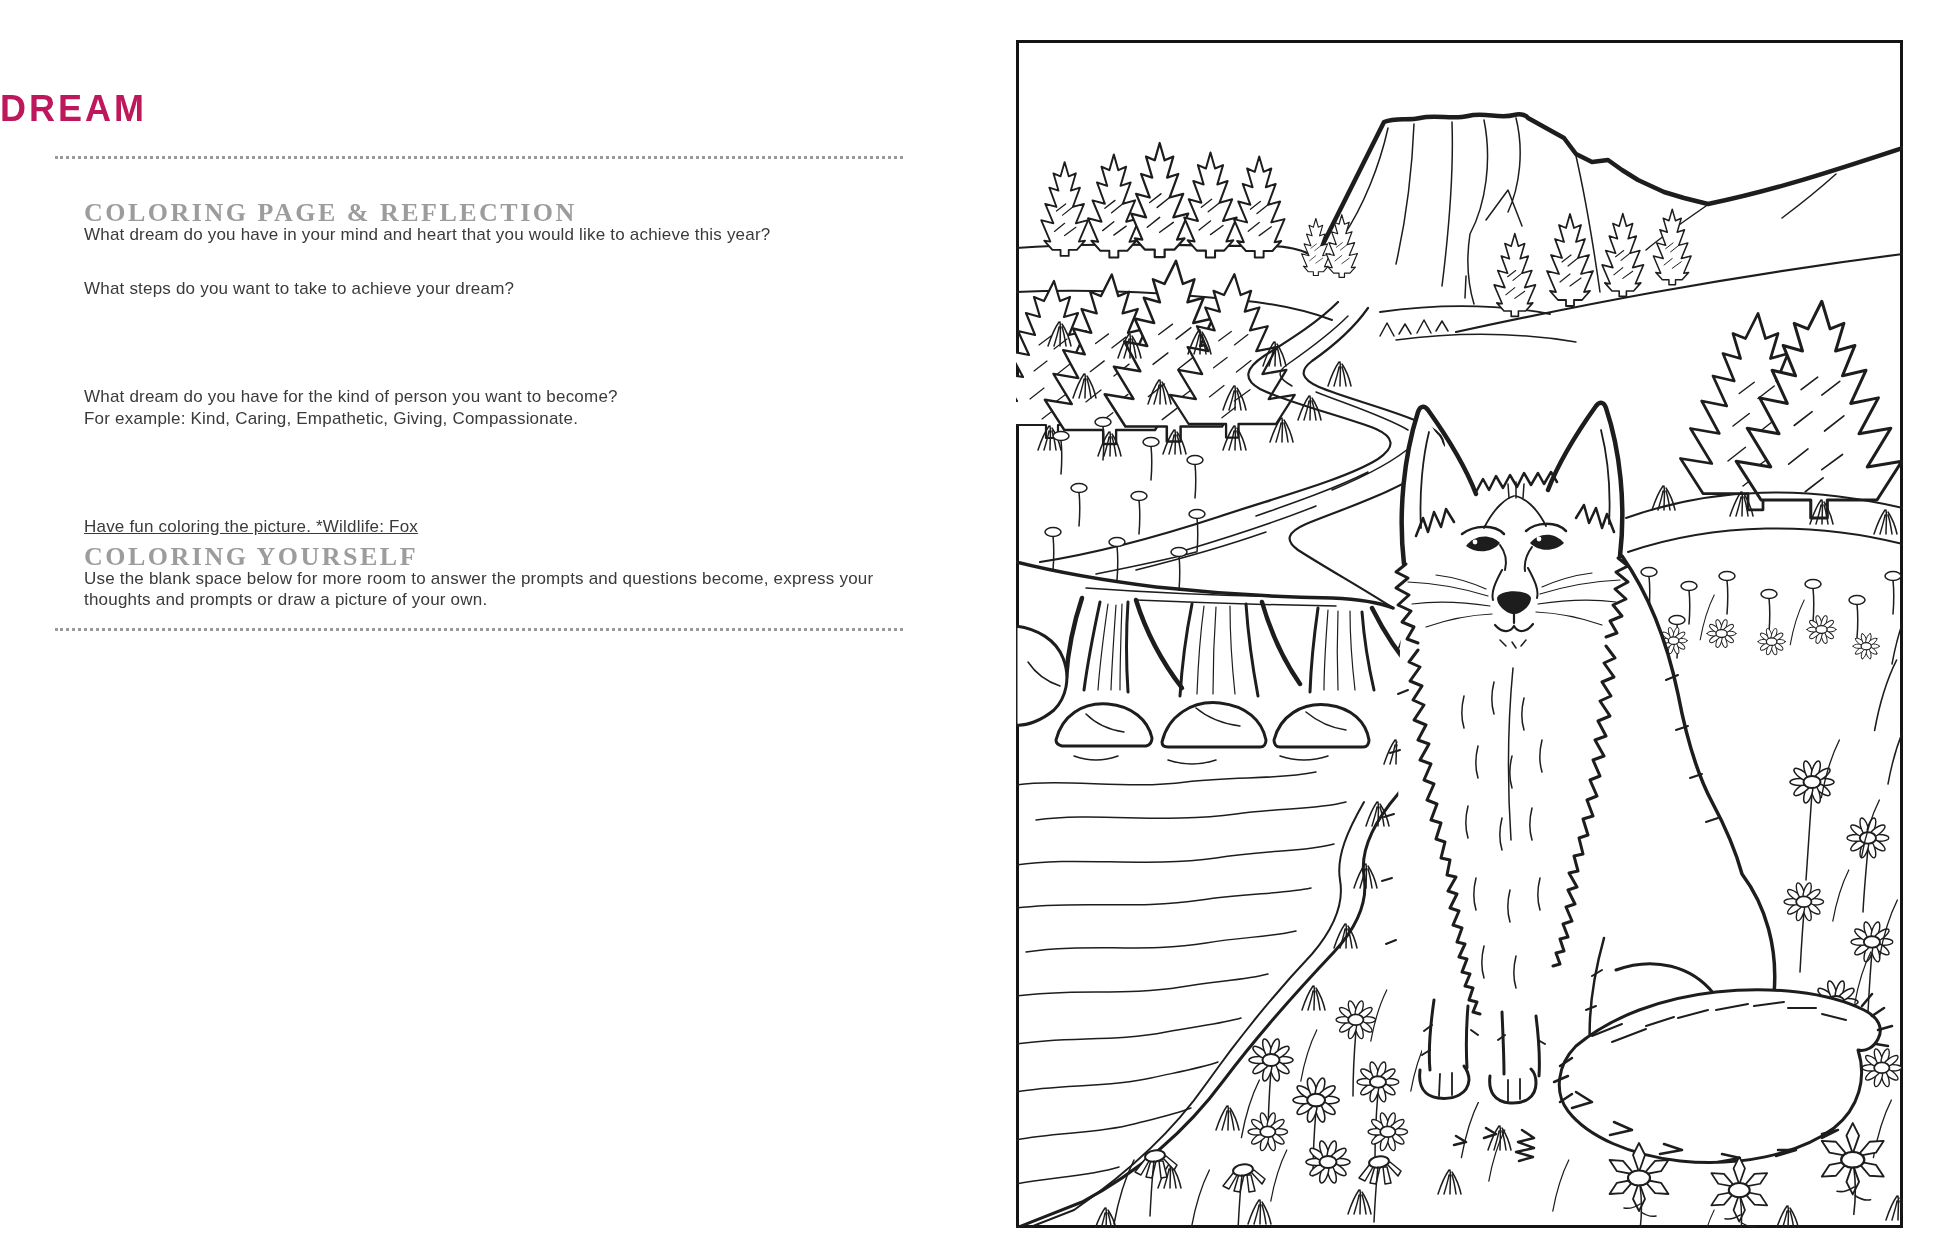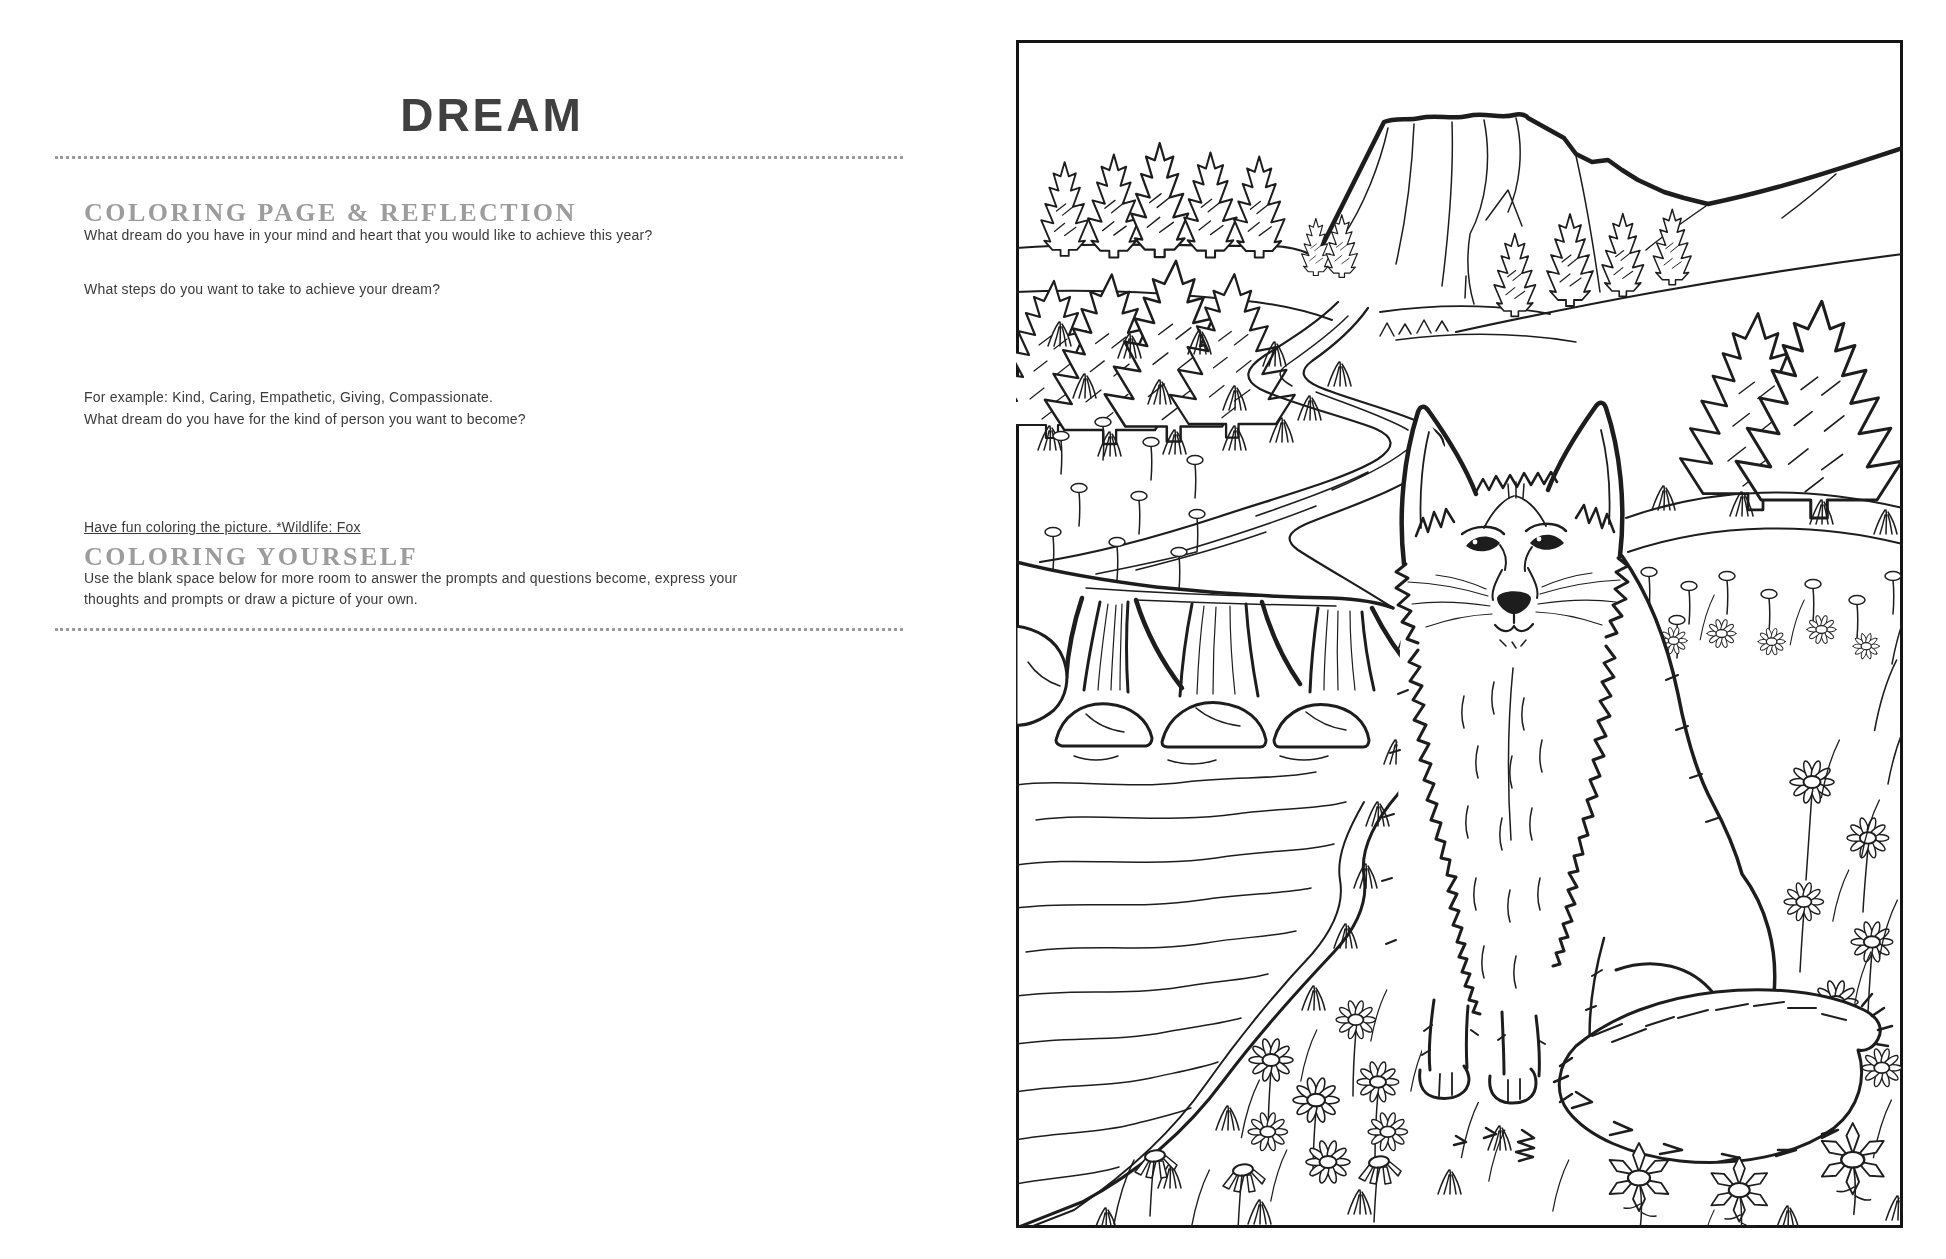--- a/index.html
+++ b/index.html
@@ -1,28 +1,28 @@
 <!DOCTYPE html>
 <html><head>
 <meta charset="utf-8">
 <style>
   html,body{margin:0;padding:0;}
   body{width:1946px;height:1259px;background:#ffffff;position:relative;overflow:hidden;
        font-family:"Liberation Sans",sans-serif;color:#3a3a3a;}
   .abs{position:absolute;}
-  #page-title{top:88px;left:0;width:984px;text-align:center;font-size:46px;font-weight:800;
-      letter-spacing:3px;color:#404040;font-family:"Liberation Sans",sans-serif;}
+  #page-title{top:88px;left:0;width:984px;font-size:36px;font-weight:800;
+      letter-spacing:3px;color:#be185d;font-family:"Liberation Sans",sans-serif;}
   .dotted-rule{height:0;border-top:3px dotted #9a9a9a;left:55px;width:848px;}
   #rule-top{top:156px;}
   #rule-bottom{top:628px;}
   .section-heading{left:84px;font-family:"Liberation Serif","DejaVu Serif",serif;font-weight:700;
       font-size:26px;letter-spacing:2.5px;color:#9c9c9c;white-space:nowrap;}
   #heading-coloring{top:198px;}
   #heading-express{top:542px;}
-  .prompt{left:84px;font-size:14px;line-height:22px;letter-spacing:.2px;color:#3a3a3a;white-space:nowrap;}
+  .prompt{left:84px;font-size:17px;line-height:22px;letter-spacing:.2px;color:#3a3a3a;white-space:nowrap;}
   #prompt-1{top:224px;}
   #prompt-2{top:278px;}
   #prompt-3{top:386px;}
   #prompt-4{top:516px;text-decoration:underline;}
   #express-body{top:568px;line-height:21px;}
   #illustration{top:40px;left:1016px;width:887px;height:1188px;}
   svg *{vector-effect:none;}
   .ln{fill:none;stroke:#1d1d1d;stroke-linecap:round;stroke-linejoin:round;}
   .s1{stroke-width:1.2px;} .s15{stroke-width:1.5px;} .s18{stroke-width:1.8px;}
   .s2{stroke-width:2px;} .s22{stroke-width:2.2px;} .s25{stroke-width:2.5px;}
@@ -33,22 +33,22 @@
 </head>
 <body>
 
 <div class="abs" id="page-title">DREAM</div>
 <div class="abs dotted-rule" id="rule-top"></div>
 
 <div class="abs section-heading" id="heading-coloring">COLORING PAGE &amp; REFLECTION</div>
 <div class="abs prompt" id="prompt-1">What dream do you have in your mind and heart that you would like to achieve this year?</div>
 <div class="abs prompt" id="prompt-2">What steps do you want to take to achieve your dream?</div>
 <div class="abs prompt" id="prompt-3">
+  <div>What dream do you have for the kind of person you want to become?</div>
   <div>For example: Kind, Caring, Empathetic, Giving, Compassionate.</div>
-  <div>What dream do you have for the kind of person you want to become?</div>
 </div>
 <div class="abs prompt" id="prompt-4">Have fun coloring the picture. *Wildlife: Fox</div>
 
 <div class="abs section-heading" id="heading-express">COLORING YOURSELF</div>
 <div class="abs prompt" id="express-body">
   <div>Use the blank space below for more room to answer the prompts and questions become, express your</div>
   <div>thoughts and prompts or draw a picture of your own.</div>
 </div>
 <div class="abs dotted-rule" id="rule-bottom"></div>
 

